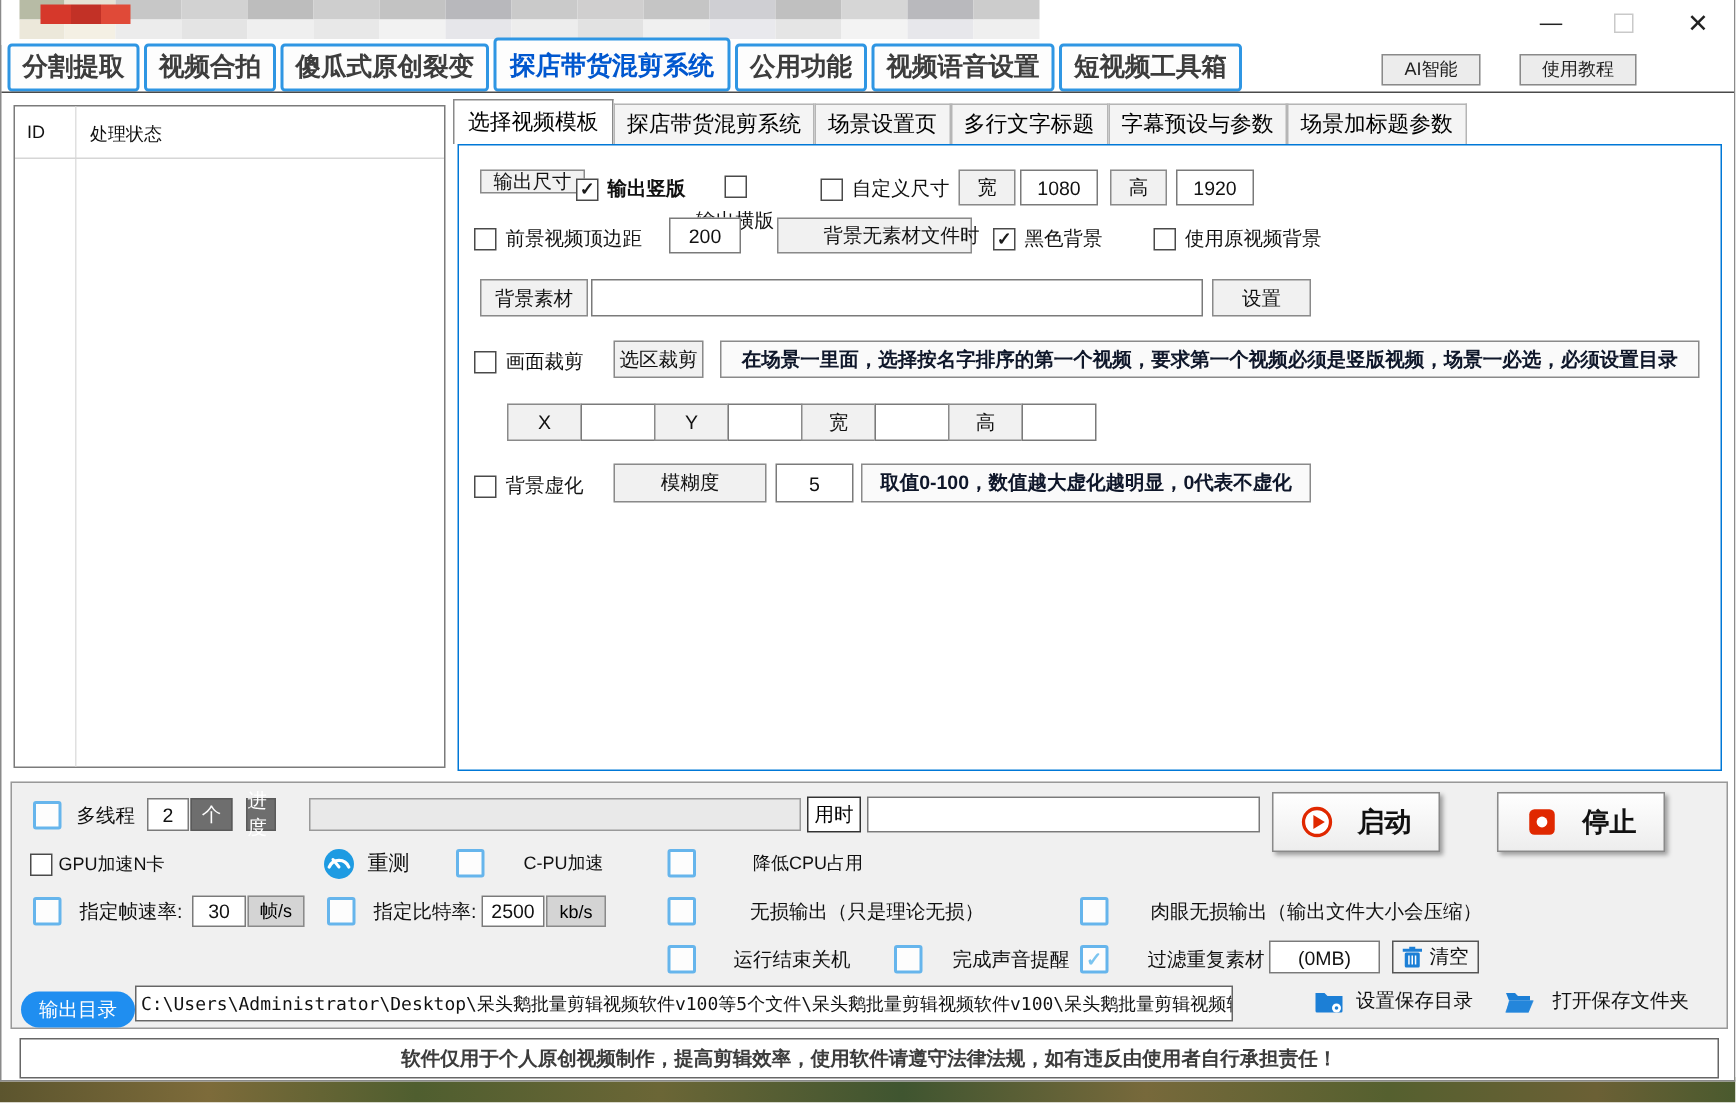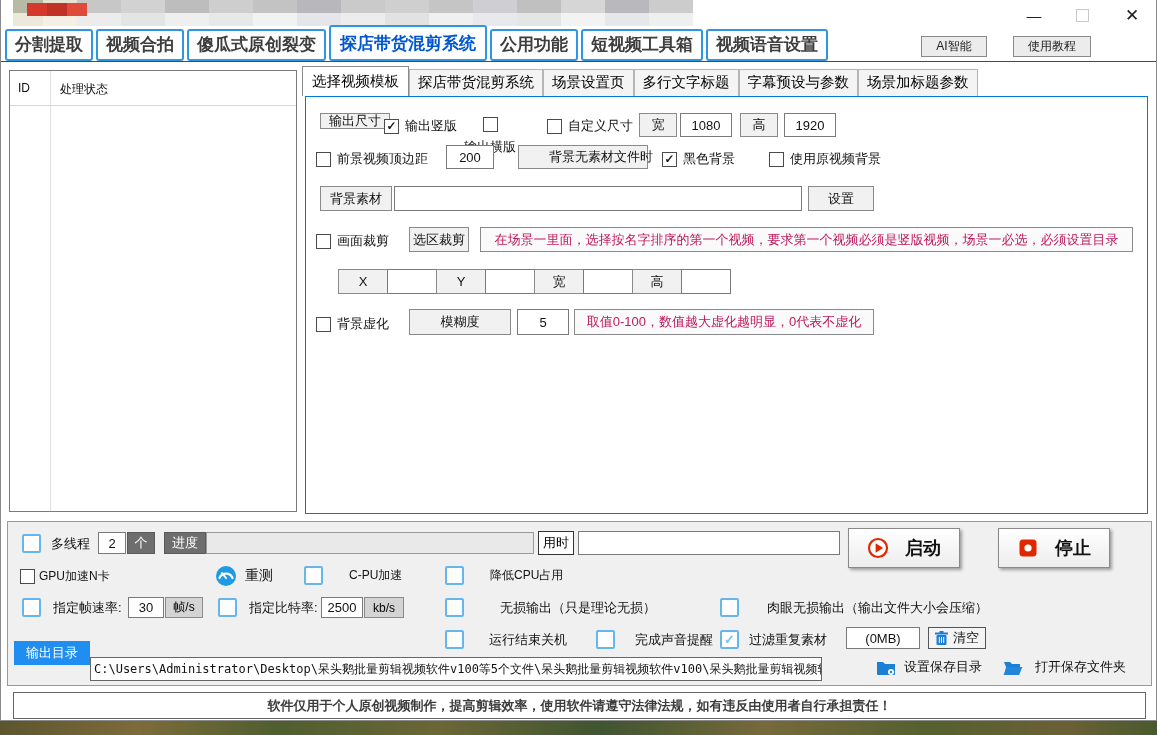--- a/index.html
+++ b/index.html
@@ -44,21 +44,21 @@
   .inp.left{text-align:left;padding-left:4px;}
   .cbrow{display:flex;align-items:center;gap:6px;white-space:nowrap;}
   .cb{width:13px;height:13px;border:1px solid #4a4a4a;background:#fff;display:inline-flex;
       align-items:center;justify-content:center;font-size:12px;line-height:1;flex:0 0 auto;}
   .cb.checked::after{content:"✓";color:#1a1a1a;font-weight:bold;}
   .cb-blue{width:15px;height:15px;border:2px solid #66b5ec;border-radius:2px;background:#fdfdfd;
       display:inline-flex;align-items:center;justify-content:center;font-size:13px;line-height:1;flex:0 0 auto;}
   .cb-blue.checked::after{content:"✓";color:#7cc5f0;font-weight:bold;}
   .cblab{font-size:13px;color:#111;}
   .info{border:1px solid #8a8a8a;background:#fafafa;display:flex;align-items:center;justify-content:center;
-        font-size:13px;color:#be185d;white-space:nowrap;overflow:hidden;}
+        font-size:13px;color:#0f172a;white-space:nowrap;overflow:hidden;font-weight:bold;}
   
   .panel{left:6px;top:521px;width:1145px;height:165px;background:#f0f0f0;border:1px solid #999;}
   .dbtn{background:#6e6e6e;color:#fff;border:1px solid #5a5a5a;font-size:13px;
         display:flex;align-items:center;justify-content:center;}
   .progress{border:1px solid #9a9a9a;background:#e9e9e9;}
   .timebox{border:1px solid #333;background:#fff;font-size:13px;display:flex;align-items:center;justify-content:center;}
   .bigbtn{display:flex;align-items:center;justify-content:center;gap:16px;
         background:linear-gradient(#ffffff,#ededed);border:1px solid #8a8a8a;
         box-shadow:2px 2px 3px rgba(0,0,0,.35);font-size:18px;font-weight:bold;color:#111;}
   .unitbtn{background:#d4d4d4;border:1px solid #8a8a8a;font-size:12px;display:flex;align-items:center;justify-content:center;}
@@ -126,22 +126,22 @@
     </div>
     <div class="abs winbtn" style="left:1116px;font-size:17px;">✕</div>
   </div>
 
   <div class="abs tabbar">
     <div class="tab">分割提取</div>
     <div class="tab">视频合拍</div>
     <div class="tab">傻瓜式原创裂变</div>
     <div class="tab sel">探店带货混剪系统</div>
     <div class="tab">公用功能</div>
+    <div class="tab">视频语音设置</div>
     <div class="tab">短视频工具箱</div>
-    <div class="tab">视频语音设置</div>
   </div>
   <div class="abs hbtn" style="left:920px;top:36px;width:66px;height:21px;">AI智能</div>
   <div class="abs hbtn" style="left:1012px;top:36px;width:78px;height:21px;">使用教程</div>
   <div class="abs paneline"></div>
 
   <div class="abs tasklist">
     <div class="tl-colline"></div>
     <div class="tl-headline"></div>
     <div class="tl-h" style="left:8px;">ID</div>
     <div class="tl-h" style="left:50px;">处理状态</div>
@@ -152,21 +152,21 @@
     <div class="stab">探店带货混剪系统</div>
     <div class="stab">场景设置页</div>
     <div class="stab">多行文字标题</div>
     <div class="stab">字幕预设与参数</div>
     <div class="stab">场景加标题参数</div>
   </div>
 
   <div class="abs groupbox">
 
     <div class="abs btn" style="left:14px;top:16px;width:70px;height:16px;">输出尺寸</div>
-    <div class="abs cbrow" style="left:78px;top:20px;">
+    <div class="abs cbrow" style="left:78px;top:20px;font-weight:bold;">
       <span class="cb checked"></span>
       <span class="cblab">输出竖版</span>
     </div>
     <div class="abs cbrow" style="left:158px;top:20px;flex-direction:column;">
       <span class="cb"></span>
       <span class="cblab">输出横版</span>
     </div>
     <div class="abs cbrow" style="left:241px;top:20px;">
       <span class="cb"></span>
       <span class="cblab">自定义尺寸</span>
@@ -222,21 +222,21 @@
   </div>
 
   <div class="abs panel">
 
     <div class="abs cbrow" style="left:14px;top:12px;gap:10px;">
       <span class="cb-blue"></span>
       <span class="cblab">多线程</span>
     </div>
     <input class="abs inp" style="left: 90px; top: 10px; width: 28px; height: 22px;" value="2">
     <div class="abs dbtn" style="left:119px;top:10px;width:28px;height:22px;">个</div>
-    <div class="abs dbtn" style="left:156px;top:10px;width:42px;height:22px;text-align:right;">进度</div>
+    <div class="abs dbtn" style="left:156px;top:10px;width:20px;height:22px;">进度</div>
     <div class="abs progress" style="left:198px;top:10px;width:328px;height:22px;"></div>
     <div class="abs timebox" style="left:530px;top:9px;width:36px;height:24px;">用时</div>
     <input class="abs inp" style="left: 570px; top: 9px; width: 262px; height: 24px;" value="">
     <div class="abs bigbtn" style="left:840px;top:6px;width:112px;height:40px;">
       <svg width="22" height="22" viewBox="0 0 22 22">
         <circle cx="11" cy="11" r="9" fill="#fff" stroke="#e02800" stroke-width="2.2"></circle>
         <polygon points="8.6,6.3 16.2,11 8.6,15.7" fill="#e02800"></polygon>
       </svg>
       <span>启动</span>
     </div>
@@ -259,21 +259,21 @@
         <line x1="11" y1="13" x2="7" y2="8" stroke="#fff" stroke-width="2" stroke-linecap="round"></line>
       </svg>
       <span style="font-size:14px;">重测</span>
     </div>
     <div class="abs cbrow" style="left:296px;top:44px;gap:26px;">
       <span class="cb-blue"></span>
       <span class="cblab" style="font-size:12px;">C-PU加速</span>
     </div>
     <div class="abs cbrow" style="left:437px;top:44px;gap:26px;">
       <span class="cb-blue"></span>
-      <span class="cblab" style="font-size:12px;">降低CPU占用</span>
+      <span class="cblab" style="font-size:12px;margin-left:12px;">降低CPU占用</span>
     </div>
 
     <div class="abs cbrow" style="left:14px;top:76px;gap:12px;">
       <span class="cb-blue"></span>
       <span class="cblab">指定帧速率:</span>
     </div>
     <input class="abs inp" style="left: 120px; top: 75px; width: 36px; height: 21px;" value="30">
     <div class="abs unitbtn" style="left:157px;top:75px;width:38px;height:21px;">帧/s</div>
     <div class="abs cbrow" style="left:210px;top:76px;gap:12px;">
       <span class="cb-blue"></span>
@@ -291,38 +291,38 @@
     </div>
 
     <div class="abs cbrow" style="left:437px;top:108px;gap:25px;">
       <span class="cb-blue"></span>
       <span class="cblab">运行结束关机</span>
     </div>
     <div class="abs cbrow" style="left:588px;top:108px;gap:20px;">
       <span class="cb-blue"></span>
       <span class="cblab">完成声音提醒</span>
     </div>
-    <div class="abs cbrow" style="left:712px;top:108px;gap:10px;">
+    <div class="abs cbrow" style="left:712px;top:108px;gap:26px;">
       <span class="cb-blue checked"></span>
       <span class="cblab">过滤重复素材</span>
     </div>
     <input class="abs inp" style="left: 838px; top: 105px; width: 74px; height: 22px;" value="(0MB)">
     <div class="abs clearbtn" style="left:920px;top:105px;width:58px;height:22px;">
       <svg width="13" height="15" viewBox="0 0 13 15">
         <rect x="1.5" y="4" width="10" height="10" rx="1" fill="#1c7fd6"></rect>
         <rect x="0" y="1.5" width="13" height="2" fill="#1c7fd6"></rect>
         <rect x="4.5" y="0" width="4" height="2" fill="#1c7fd6"></rect>
         <line x1="4.3" y1="6" x2="4.3" y2="12" stroke="#fff" stroke-width="1"></line>
         <line x1="6.5" y1="6" x2="6.5" y2="12" stroke="#fff" stroke-width="1"></line>
         <line x1="8.7" y1="6" x2="8.7" y2="12" stroke="#fff" stroke-width="1"></line>
       </svg>
       <span>清空</span>
     </div>
 
-    <div class="abs bluebtn" style="left:6px;top:119px;width:76px;height:24px;">输出目录</div>
+    <div class="abs bluebtn" style="left:6px;top:139px;width:76px;height:24px;border-radius:12px;">输出目录</div>
     <div class="abs pathbox" style="left:82px;top:135px;width:732px;height:24px;">C:\Users\Administrator\Desktop\呆头鹅批量剪辑视频软件v100等5个文件\呆头鹅批量剪辑视频软件v100\呆头鹅批量剪辑视频软件v100\Output\</div>
     <div class="abs iconlab" style="left:868px;top:136px;">
       <svg width="20" height="17" viewBox="0 0 20 17">
         <path d="M1 3 h6 l2 2 h10 v10 a1 1 0 0 1 -1 1 h-16 a1 1 0 0 1 -1 -1 z" fill="#1c7fd6"></path>
         <circle cx="15" cy="13" r="3" fill="#fff"></circle>
         <circle cx="15" cy="13" r="1.2" fill="#1c7fd6"></circle>
       </svg>
       <span>设置保存目录</span>
     </div>
     <div class="abs iconlab" style="left:995px;top:136px;gap:12px;">

